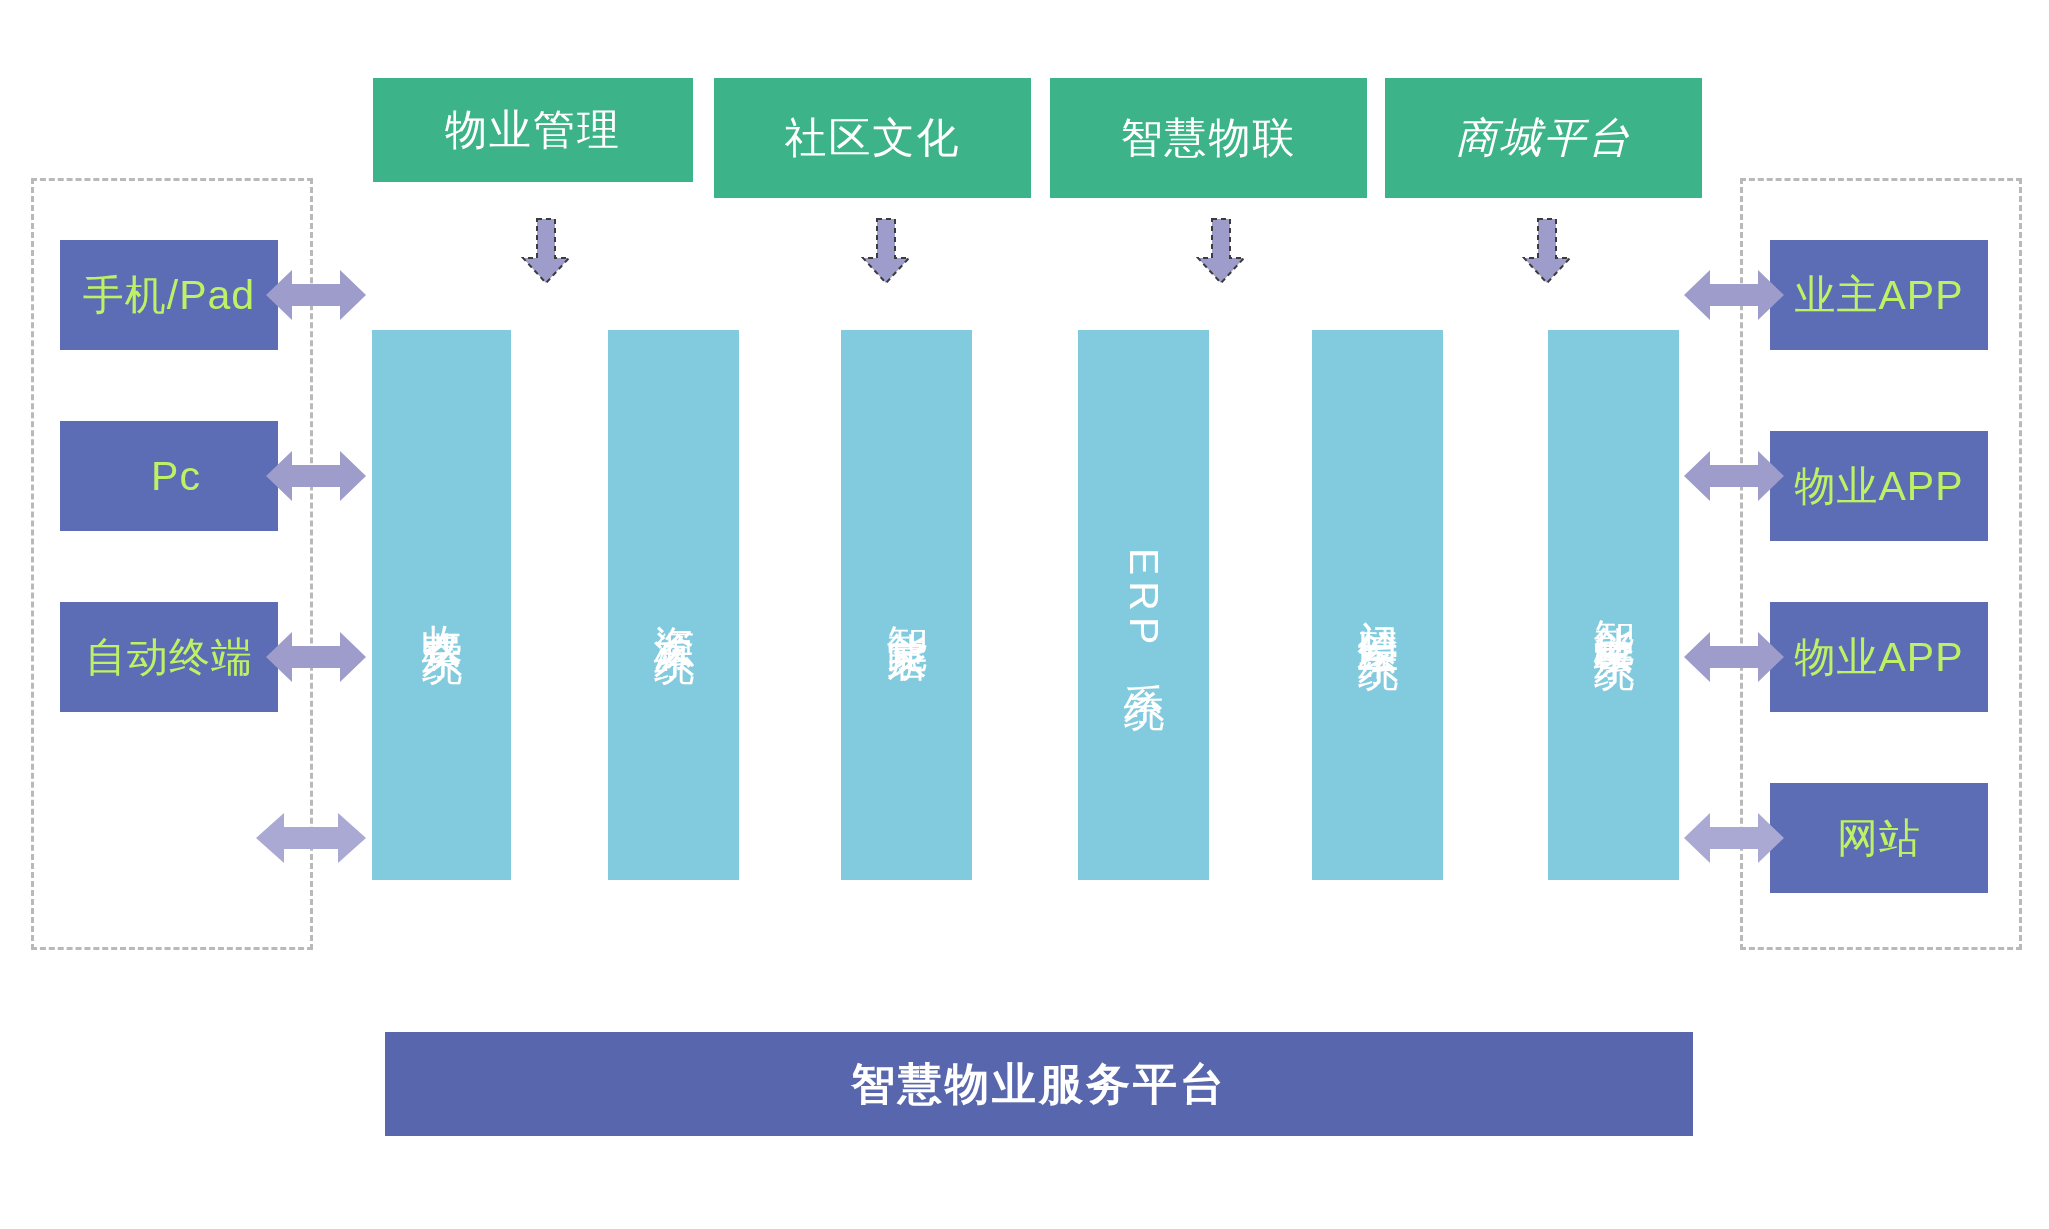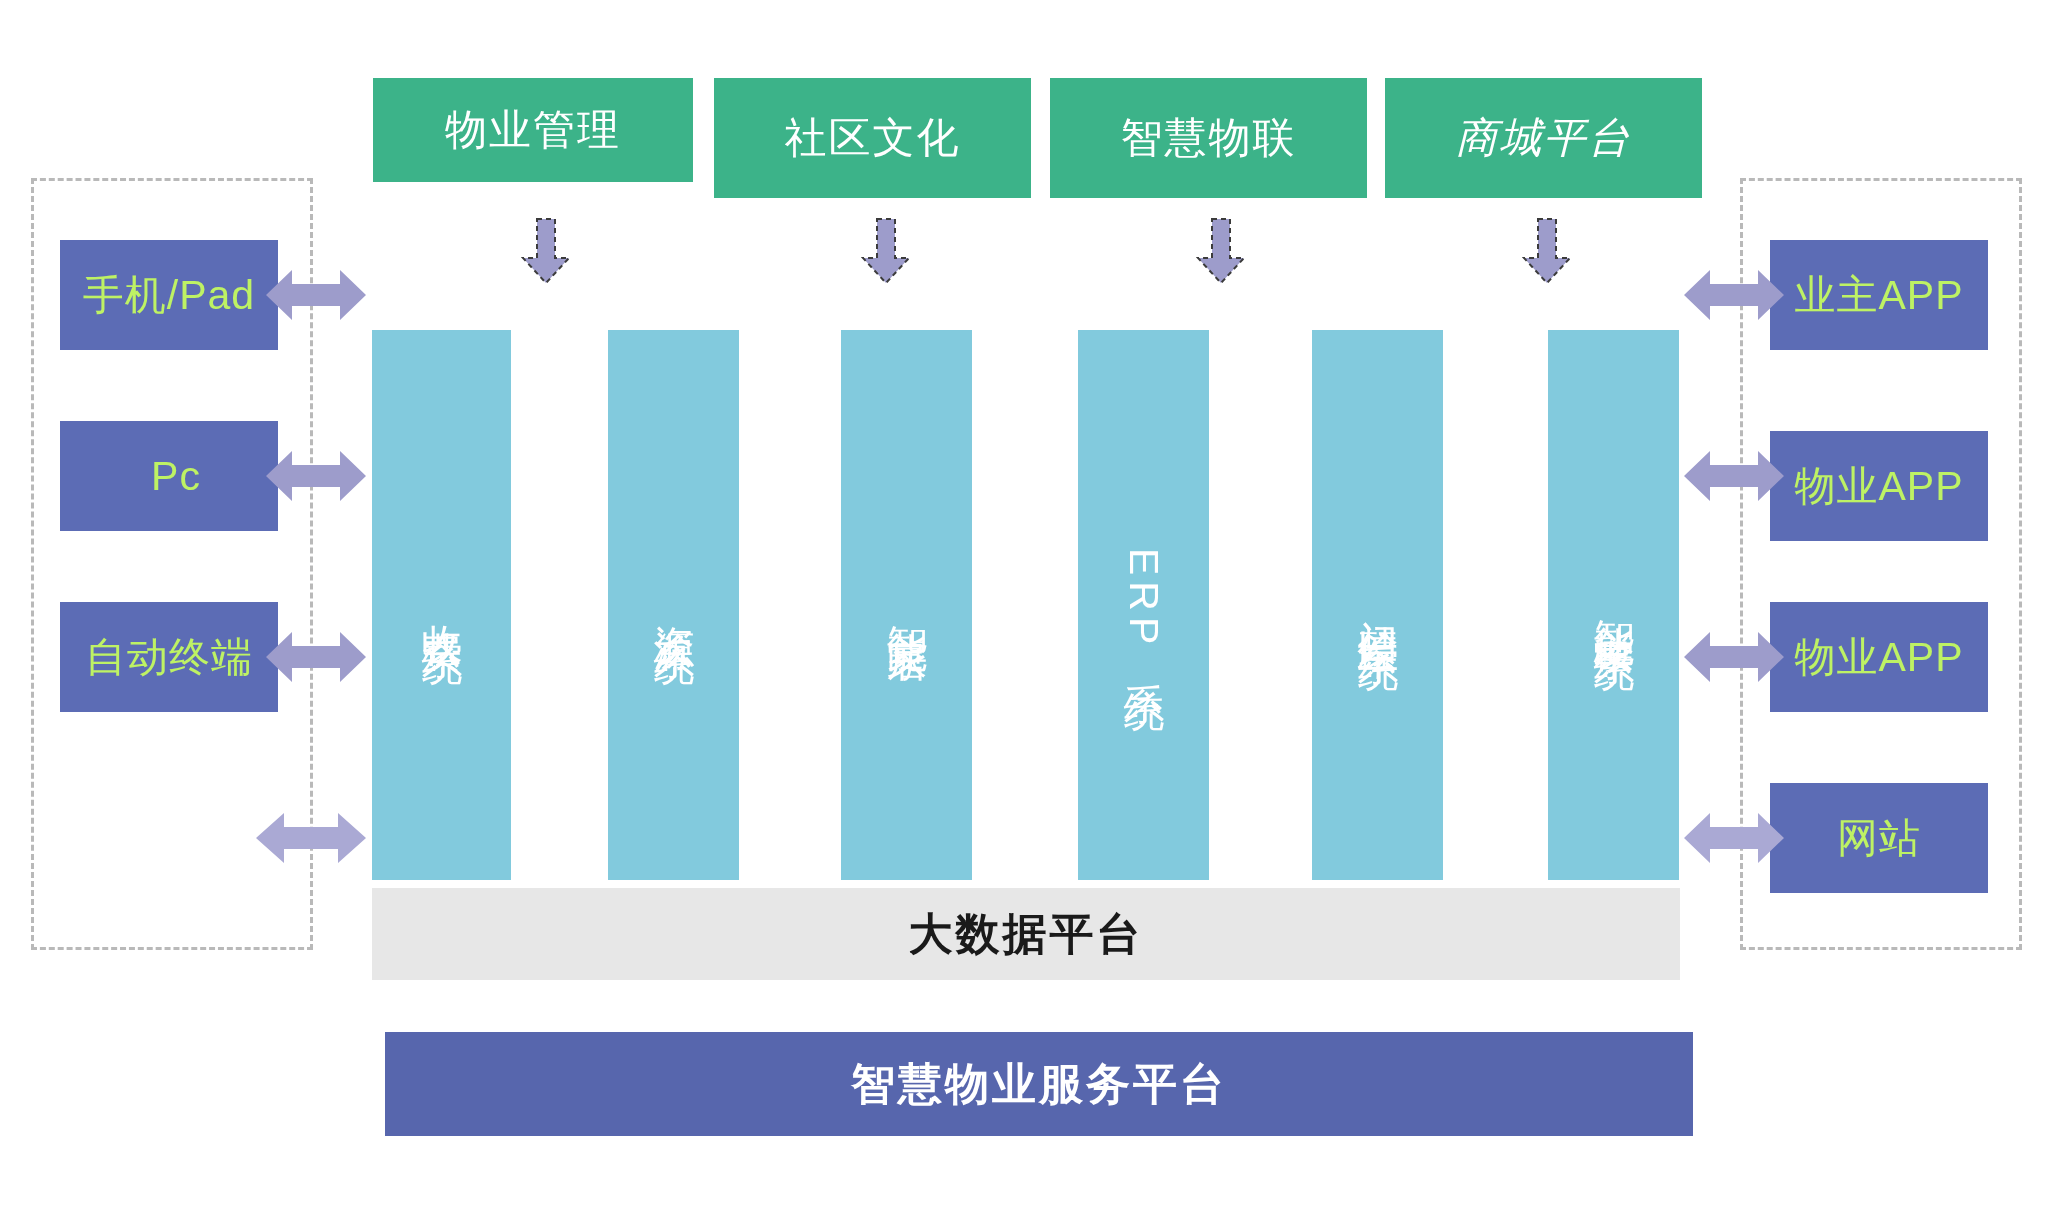--- a/index.html
+++ b/index.html
@@ -233,21 +233,18 @@
     <svg viewBox="0 0 100 58" preserveAspectRatio="none">
       <polygon points="0,29 26,4 26,18 74,18 74,4 100,29 74,54 74,40 26,40 26,54" fill="#9d9ccb"></polygon>
     </svg>
   </div>
   <div class="arrow-lr" style="left:1684px; top:809px; width:100px;">
     <svg viewBox="0 0 100 58" preserveAspectRatio="none">
       <polygon points="0,29 26,4 26,18 74,18 74,4 100,29 74,54 74,40 26,40 26,54" fill="#aaa9d4"></polygon>
     </svg>
   </div>
 
-  <div class="gray-bar" style="left:372px; top:888px; width:1308px; height:92px;">
-    <span>大数据平台</span>
-  </div>
 
   <div class="indigo-bar" style="left:372px; top:1032px; width:1308px; height:104px;">
     <span>智慧物业服务平台</span>
   </div>
 
 </div>
 
 </body></html>

